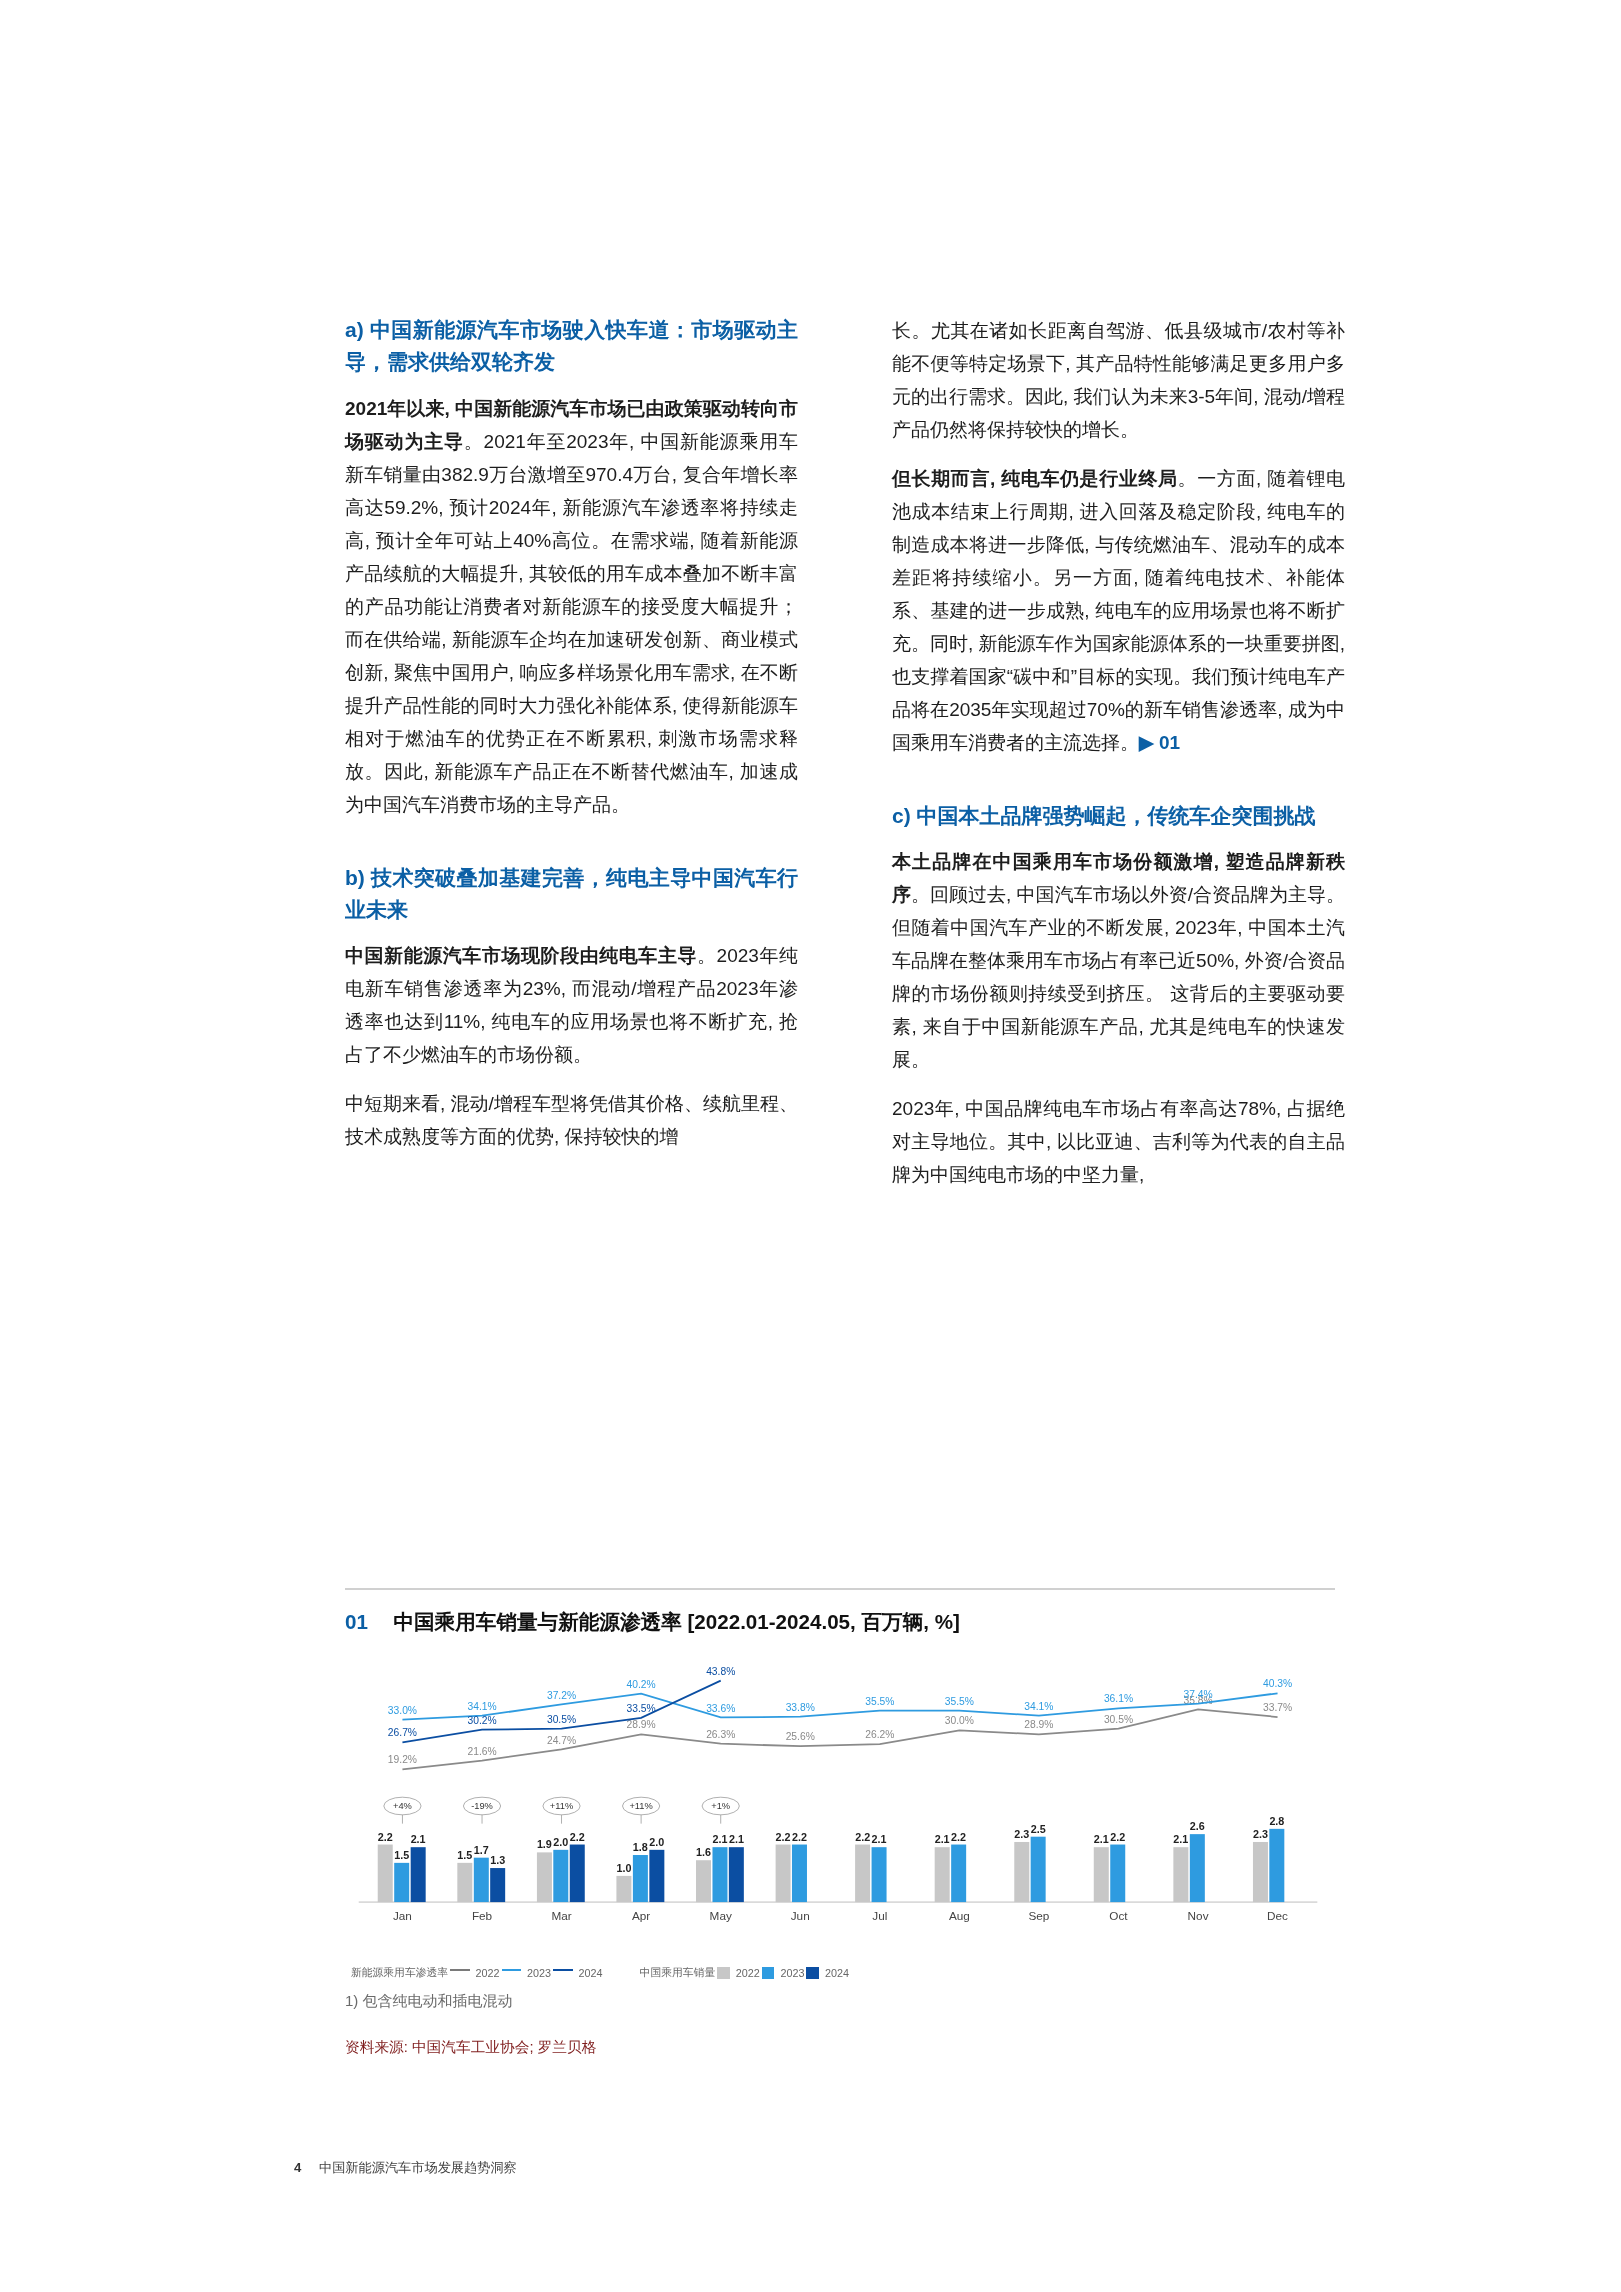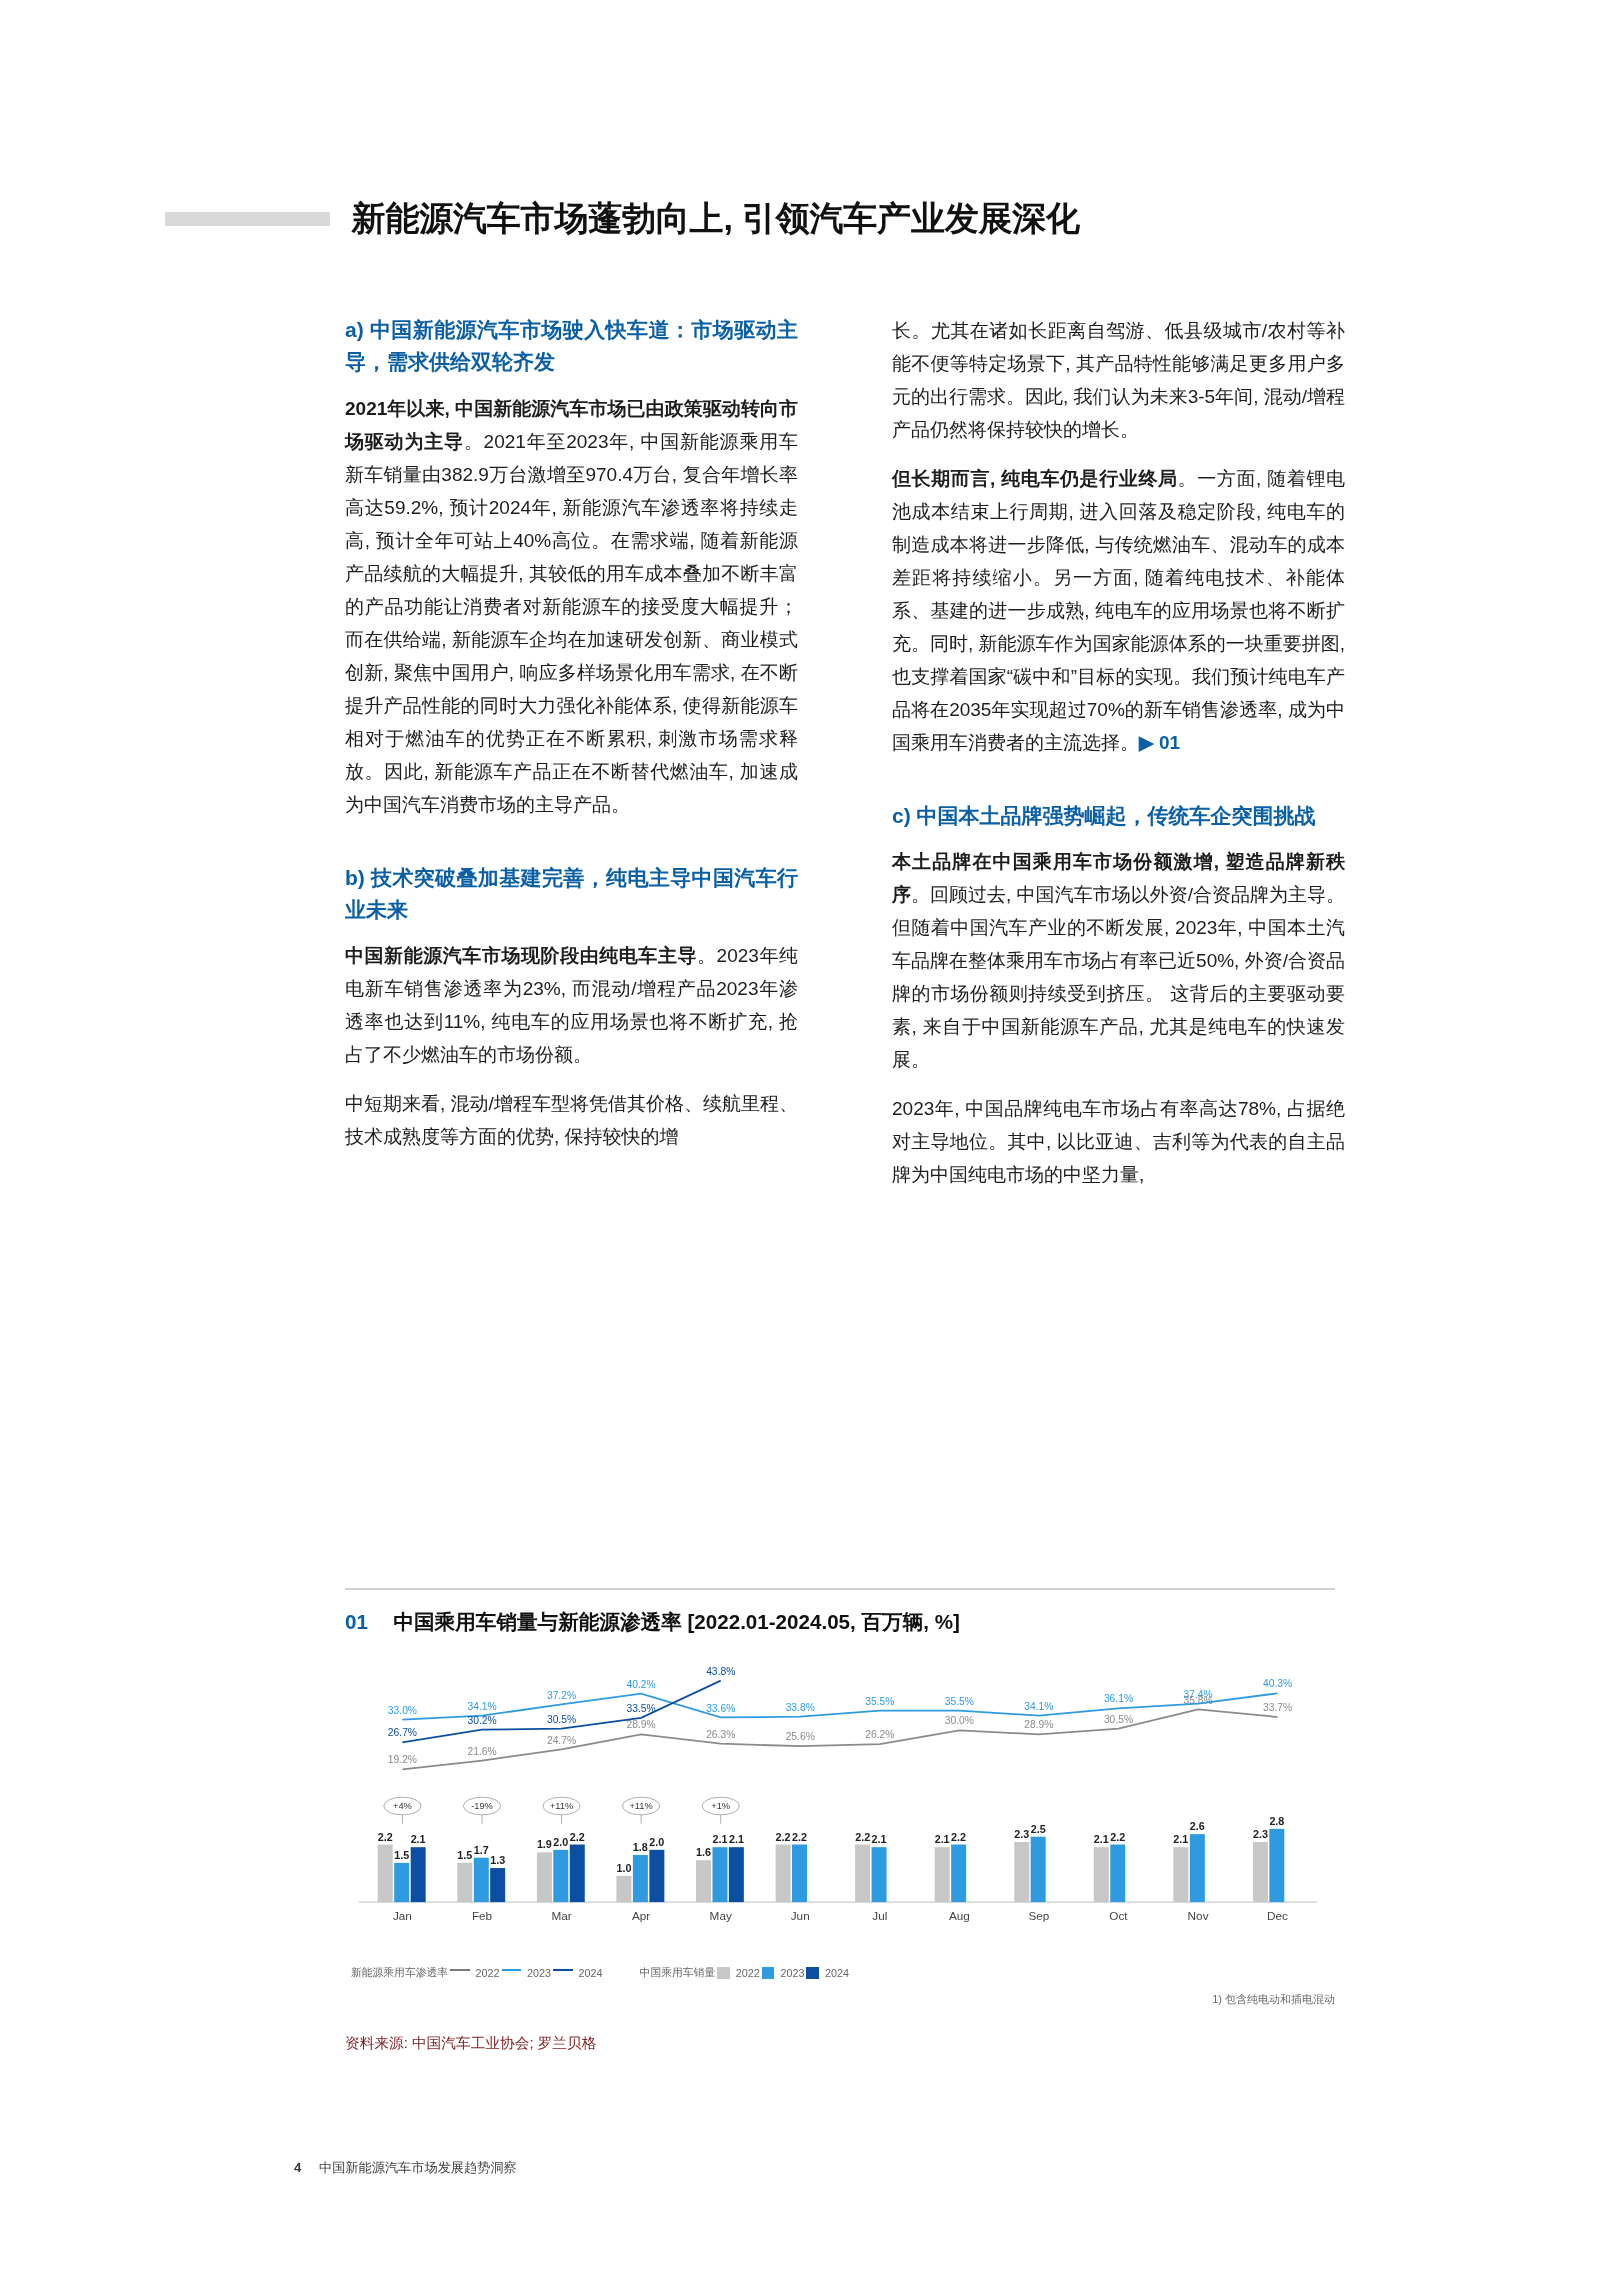--- a/index.html
+++ b/index.html
@@ -98,21 +98,21 @@
   .legend-group { display:flex; align-items:center; gap:5.9px;justify-content:flex-end; }
   .legend-label { color:#666; font-size: 10.8px; }
   .line-key { display:inline-block; width:19.6px; height:0; border-top:2px solid #888; position:relative; top:-2.9px;}
   .line-key.y22 { border-top-color:#7a7a7a; }
   .line-key.y23 { border-top-color:#2e9be0; }
   .line-key.y24 { border-top-color:#0b4ea2; }
   .sw { display:inline-block; width:12.7px; height:12.7px; }
   .sw.y22 { background:#c7c7c7; }
   .sw.y23 { background:#2e9be0; }
   .sw.y24 { background:#0b4ea2; }
-  .fig-note { margin-top: 11.8px; font-size: 11px; color:#6a6a6a;text-align:right; }
+  .fig-note { margin-top: 11.8px; font-size: 15px; color:#6a6a6a; }
   .fig-source { margin-top: 27px; font-size: 14.7px; color:#7f1d1d; }
 
   
   .footer {
     position: absolute;
     left: 294px; bottom: 116px;
     display: flex; align-items: baseline;
     font-size: 13.2px; color:#444;
   }
   .footer-page { font-weight: bold; margin-right: 17.6px; color:#333; }
@@ -120,24 +120,20 @@
   .axis-label { font-size: 12px; fill:#444; font-family:"Liberation Sans", sans-serif; }
   .pct-lab { font-size: 10.5px; font-family:"Liberation Sans", sans-serif; }
   .bar-lab { font-size: 11px; font-family:"Liberation Sans", sans-serif; fill:#222; font-weight:bold; }
   .delta-lab { font-size: 9.5px; font-family:"Liberation Sans", sans-serif; fill:#333; }
 </style>
 </head>
 <body>
 
 <div class="page">
 
-  <div class="header">
-    <div class="header-rule"></div>
-    <div class="header-title">新能源汽车市场蓬勃向上, 引领汽车产业发展深化</div>
-  </div>
 
   <div class="col col-left">
     <div class="sec-head">a) 中国新能源汽车市场驶入快车道：市场驱动主导，需求供给双轮齐发</div>
     <div class="para"><span class="lead">2021年以来, 中国新能源汽车市场已由政策驱动转向市场驱动为主导</span><span>。2021年至2023年, 中国新能源乘用车新车销量由382.9万台激增至970.4万台, 复合年增长率高达59.2%, 预计2024年, 新能源汽车渗透率将持续走高, 预计全年可站上40%高位。在需求端, 随着新能源产品续航的大幅提升, 其较低的用车成本叠加不断丰富的产品功能让消费者对新能源车的接受度大幅提升；而在供给端, 新能源车企均在加速研发创新、商业模式创新, 聚焦中国用户, 响应多样场景化用车需求, 在不断提升产品性能的同时大力强化补能体系, 使得新能源车相对于燃油车的优势正在不断累积, 刺激市场需求释放。因此, 新能源车产品正在不断替代燃油车, 加速成为中国汽车消费市场的主导产品。</span></div>
 
     <div class="sec-head gap-before">b) 技术突破叠加基建完善，纯电主导中国汽车行业未来</div>
     <div class="para"><span class="lead">中国新能源汽车市场现阶段由纯电车主导</span><span>。2023年纯电新车销售渗透率为23%, 而混动/增程产品2023年渗透率也达到11%, 纯电车的应用场景也将不断扩充, 抢占了不少燃油车的市场份额。</span></div>
     <div class="para">中短期来看, 混动/增程车型将凭借其价格、续航里程、技术成熟度等方面的优势, 保持较快的增</div>
   </div>
 

